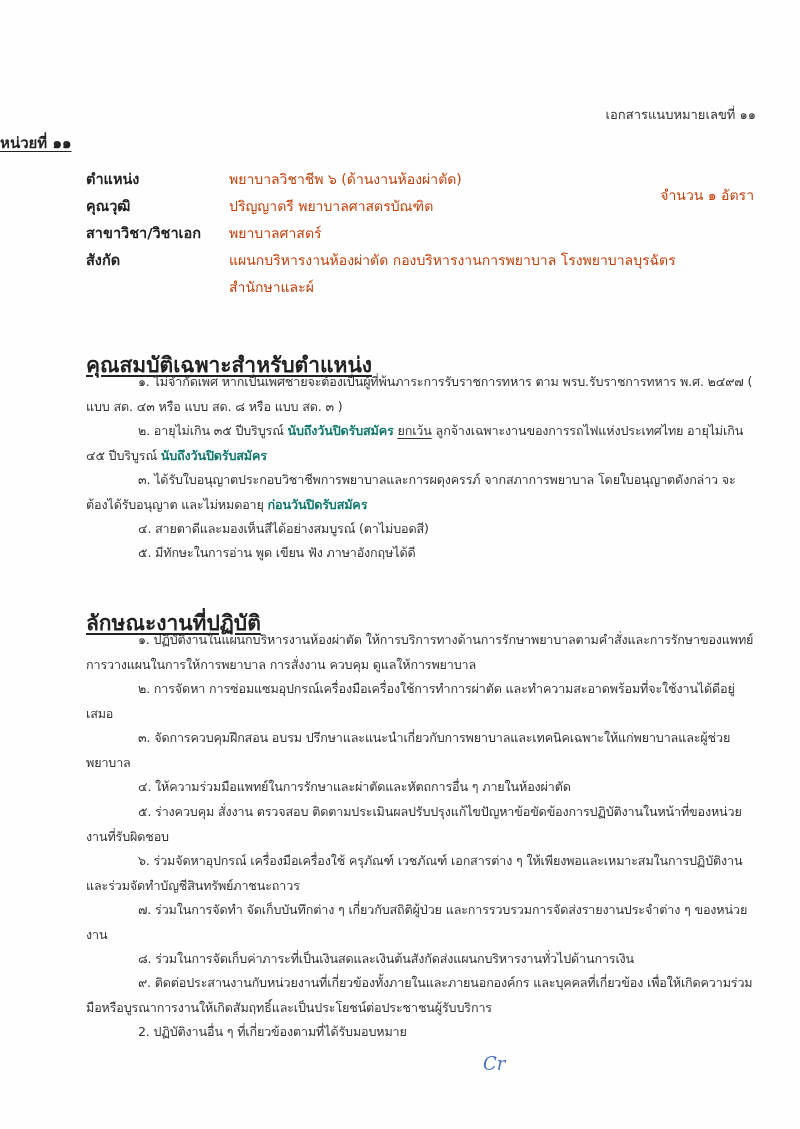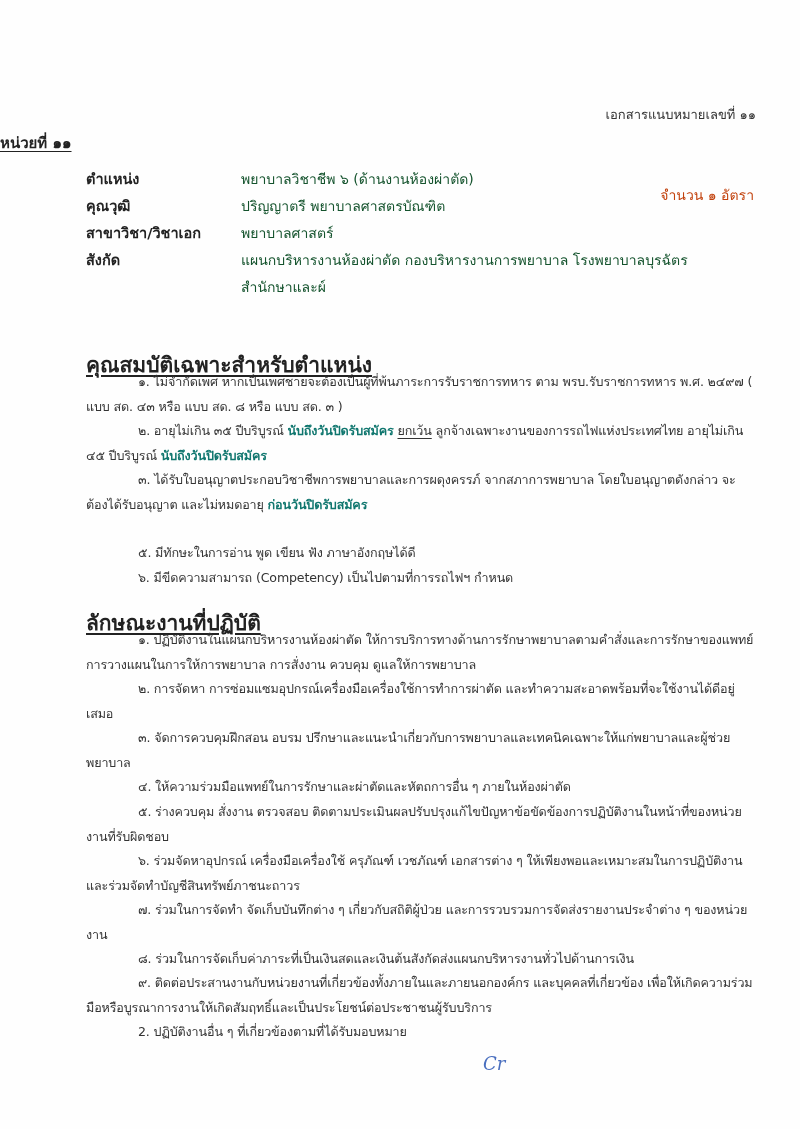--- a/index.html
+++ b/index.html
@@ -12,21 +12,21 @@
     position: absolute; right: 44px; top: 104px; font-size: 13px; color: #333;
   }
   .unit-title {
     position: absolute; left: 0; width: 800px; top: 131px; text-align: left;
     font-size: 15px; font-weight: bold; color: #222;
   }
   .unit-title span { text-decoration: underline; text-underline-offset: 3px; }
   .info { position: absolute; left: 86px; top: 166px; width: 670px; }
   .info-row { display: flex; font-size: 14px; line-height: 27px; position: relative; }
   .info-label { width: 143px; font-weight: bold; color: #222; flex-shrink: 0; font-size: 14.5px; }
-  .info-value { color: #14532d; flex: 1; margin-left: 12px; }
+  .info-value { color: #c2410c; flex: 1; }
   .info-count { position: absolute; right: 2px; top: 16px; color: #c2410c; text-align: center; }
   .section-heading {
     position: absolute; left: 86px; font-size: 21px; font-weight: bold; color: #222;
     text-decoration: underline; text-underline-offset: 3px;
   }
   .para {
     position: absolute; left: 86px; width: 668px; font-size: 12.6px; color: #333;
     line-height: 24.5px; text-indent: 52px; letter-spacing: -0.15px;
   }
   .para b { color: #0f766e; }
@@ -63,22 +63,22 @@
         <div>สำนักษาและผ์</div>
       </div>
     </div>
   </div>
 
   <div class="section-heading" style="top:348px">คุณสมบัติเฉพาะสำหรับตำแหน่ง</div>
 
   <div class="para" style="top:370px">๑. ไม่จำกัดเพศ  หากเป็นเพศชายจะต้องเป็นผู้ที่พ้นภาระการรับราชการทหาร ตาม พรบ.รับราชการทหาร พ.ศ. ๒๔๙๗ ( แบบ สด. ๔๓ หรือ แบบ สด. ๘ หรือ แบบ สด. ๓ )</div>
   <div class="para" style="top:419px"><span>๒. อายุไม่เกิน ๓๕ ปีบริบูรณ์ </span><b>นับถึงวันปิดรับสมัคร</b><span> </span><u>ยกเว้น</u><span> ลูกจ้างเฉพาะงานของการรถไฟแห่งประเทศไทย อายุไม่เกิน ๔๕ ปีบริบูรณ์ </span><b>นับถึงวันปิดรับสมัคร</b></div>
   <div class="para" style="top:468px"><span>๓. ได้รับใบอนุญาตประกอบวิชาชีพการพยาบาลและการผดุงครรภ์  จากสภาการพยาบาล  โดยใบอนุญาตดังกล่าว จะต้องได้รับอนุญาต และไม่หมดอายุ </span><b>ก่อนวันปิดรับสมัคร</b></div>
+  <div class="para" style="top:517px">๔. สายตาดีและมองเห็นสีได้อย่างสมบูรณ์ (ตาไม่บอดสี)</div>
   <div class="para" style="top:541px">๕. มีทักษะในการอ่าน พูด เขียน ฟัง ภาษาอังกฤษได้ดี</div>
-  <div class="para" style="top:566px">๖. มีขีดความสามารถ (Competency) เป็นไปตามที่การรถไฟฯ กำหนด</div>
 
   <div class="section-heading" style="top:606px">ลักษณะงานที่ปฏิบัติ</div>
 
   <div class="para" style="top:628px">๑. ปฏิบัติงานในแผนกบริหารงานห้องผ่าตัด ให้การบริการทางด้านการรักษาพยาบาลตามคำสั่งและการรักษาของแพทย์  การวางแผนในการให้การพยาบาล การสั่งงาน ควบคุม ดูแลให้การพยาบาล</div>
   <div class="para" style="top:677px">๒. การจัดหา การซ่อมแซมอุปกรณ์เครื่องมือเครื่องใช้การทำการผ่าตัด และทำความสะอาดพร้อมที่จะใช้งานได้ดีอยู่เสมอ</div>
   <div class="para" style="top:726px">๓. จัดการควบคุมฝึกสอน อบรม ปรึกษาและแนะนำเกี่ยวกับการพยาบาลและเทคนิคเฉพาะให้แก่พยาบาลและผู้ช่วยพยาบาล</div>
   <div class="para" style="top:775px">๔. ให้ความร่วมมือแพทย์ในการรักษาและผ่าตัดและหัตถการอื่น ๆ ภายในห้องผ่าตัด</div>
   <div class="para" style="top:800px">๕. ร่างควบคุม สั่งงาน ตรวจสอบ ติดตามประเมินผลปรับปรุงแก้ไขปัญหาข้อขัดข้องการปฏิบัติงานในหน้าที่ของหน่วยงานที่รับผิดชอบ</div>
   <div class="para" style="top:849px">๖. ร่วมจัดหาอุปกรณ์ เครื่องมือเครื่องใช้ ครุภัณฑ์ เวชภัณฑ์ เอกสารต่าง ๆ ให้เพียงพอและเหมาะสมในการปฏิบัติงานและร่วมจัดทำบัญชีสินทรัพย์ภาชนะถาวร</div>
   <div class="para" style="top:898px">๗. ร่วมในการจัดทำ จัดเก็บบันทึกต่าง ๆ เกี่ยวกับสถิติผู้ป่วย และการรวบรวมการจัดส่งรายงานประจำต่าง ๆ ของหน่วยงาน</div>

